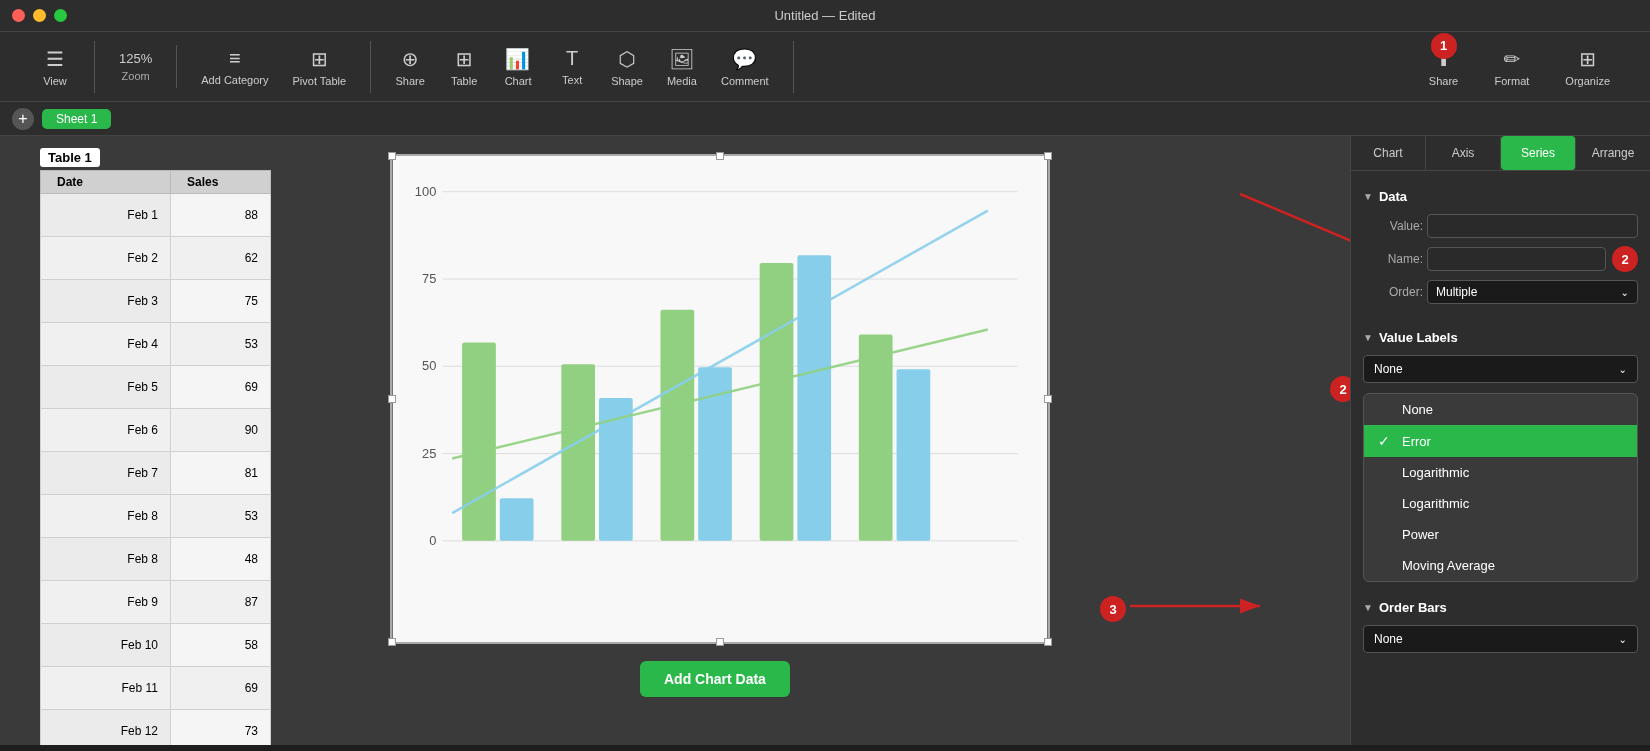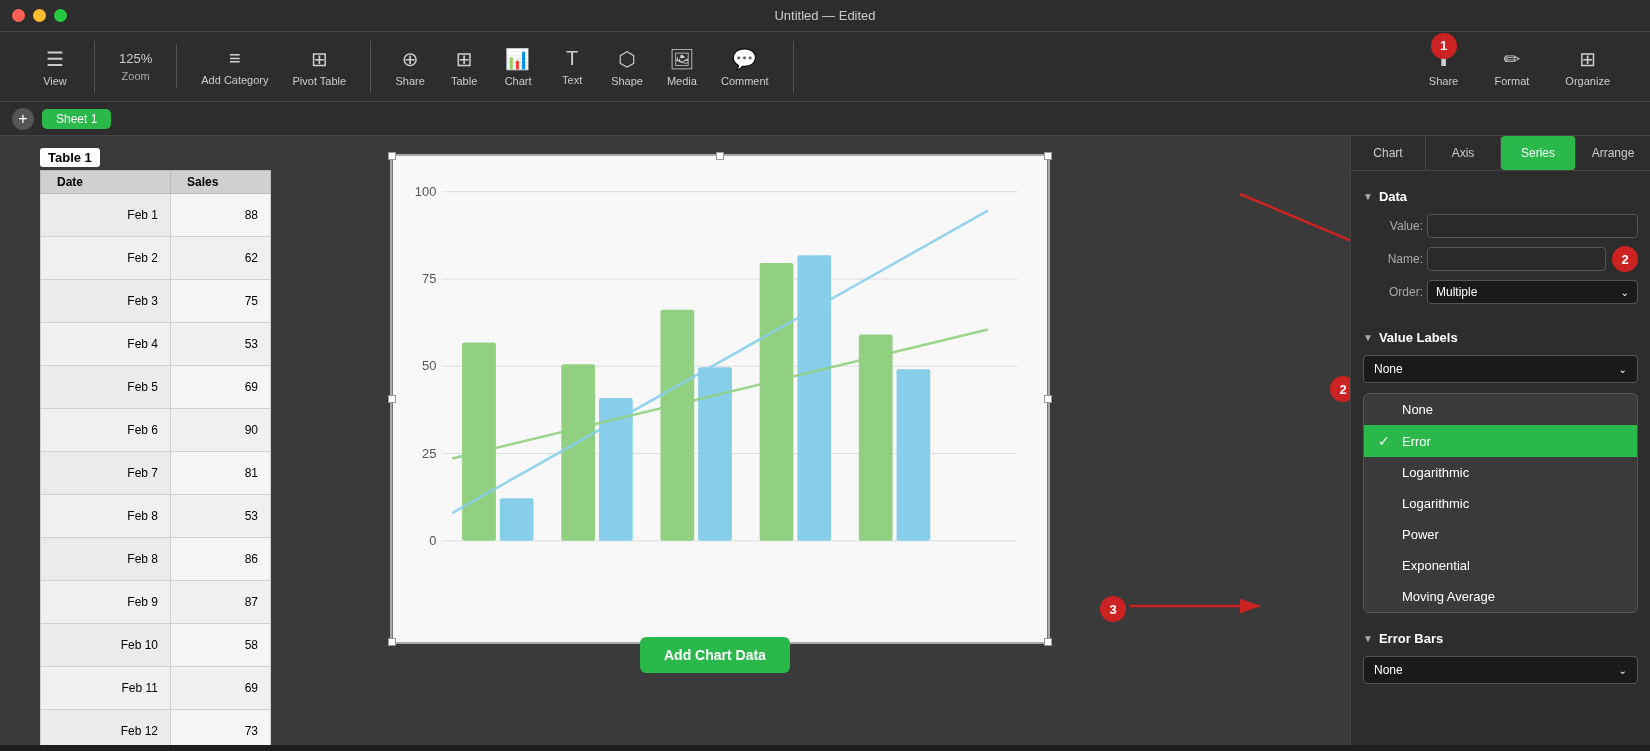--- a/index.html
+++ b/index.html
@@ -444,21 +444,21 @@
           <tr>
             <td style="text-align: right;">Feb 7</td>
             <td>81</td>
           </tr>
           <tr>
             <td style="text-align: right;">Feb 8</td>
             <td>53</td>
           </tr>
           <tr>
             <td style="text-align: right;">Feb 8</td>
-            <td>86</td>
+            <td>48</td>
           </tr>
           <tr>
             <td style="text-align: right;">Feb 9</td>
             <td>87</td>
           </tr>
           <tr>
             <td style="text-align: right;">Feb 10</td>
             <td>58</td>
           </tr>
           <tr>
@@ -527,21 +527,21 @@
 
         <rect x="508" y="215" width="34" height="173" fill="#87ceeb" rx="2"></rect>
 
         <line x1="60" y1="360" x2="600" y2="55" stroke="#87ceeb" stroke-width="2.5" stroke-opacity="0.9"></line>
 
         <line x1="60" y1="305" x2="600" y2="175" stroke="#90d080" stroke-width="2.5" stroke-opacity="0.9"></line>
 
       </svg>
     </div>
 
-    <div style="position:absolute;left:640px;top:501px;">
+    <div style="position:absolute;left:640px;top:525px;">
       <button class="add-chart-btn" style="position:static;">Add Chart Data</button>
     </div>
 
     <div class="step-badge" style="left:1100px;top:460px;">3</div>
 
     <svg style="position:absolute;left:1100px;top:455px;width:170px;height:30px;pointer-events:none;">
       <defs>
         <marker id="arrowhead3" markerWidth="8" markerHeight="6" refX="8" refY="3" orient="auto">
           <polygon points="0 0, 8 3, 0 6" fill="#cc2222"></polygon>
         </marker>
@@ -628,33 +628,29 @@
         <div class="dropdown-item">
           <span class="check"></span>
           <span>Logarithmic</span>
         </div>
         <div class="dropdown-item">
           <span class="check"></span>
           <span>Power</span>
         </div>
         <div class="dropdown-item">
           <span class="check"></span>
-          <span>Exponential</span>
-        </div>
-        <div class="dropdown-item">
-          <span class="check"></span>
           <span>Moving Average</span>
         </div>
       </div>
 
       <div style="height:12px;"></div>
 
       <div class="section-header">
         <span class="chevron">▼</span>
-        <span>Error Bars</span>
+        <span>Order Bars</span>
       </div>
 
       <div class="error-bars-section">
         <div class="error-bars-dropdown">
           <span>None</span>
           <span style="font-size:10px;">⌄</span>
         </div>
       </div>
 
     </div>

